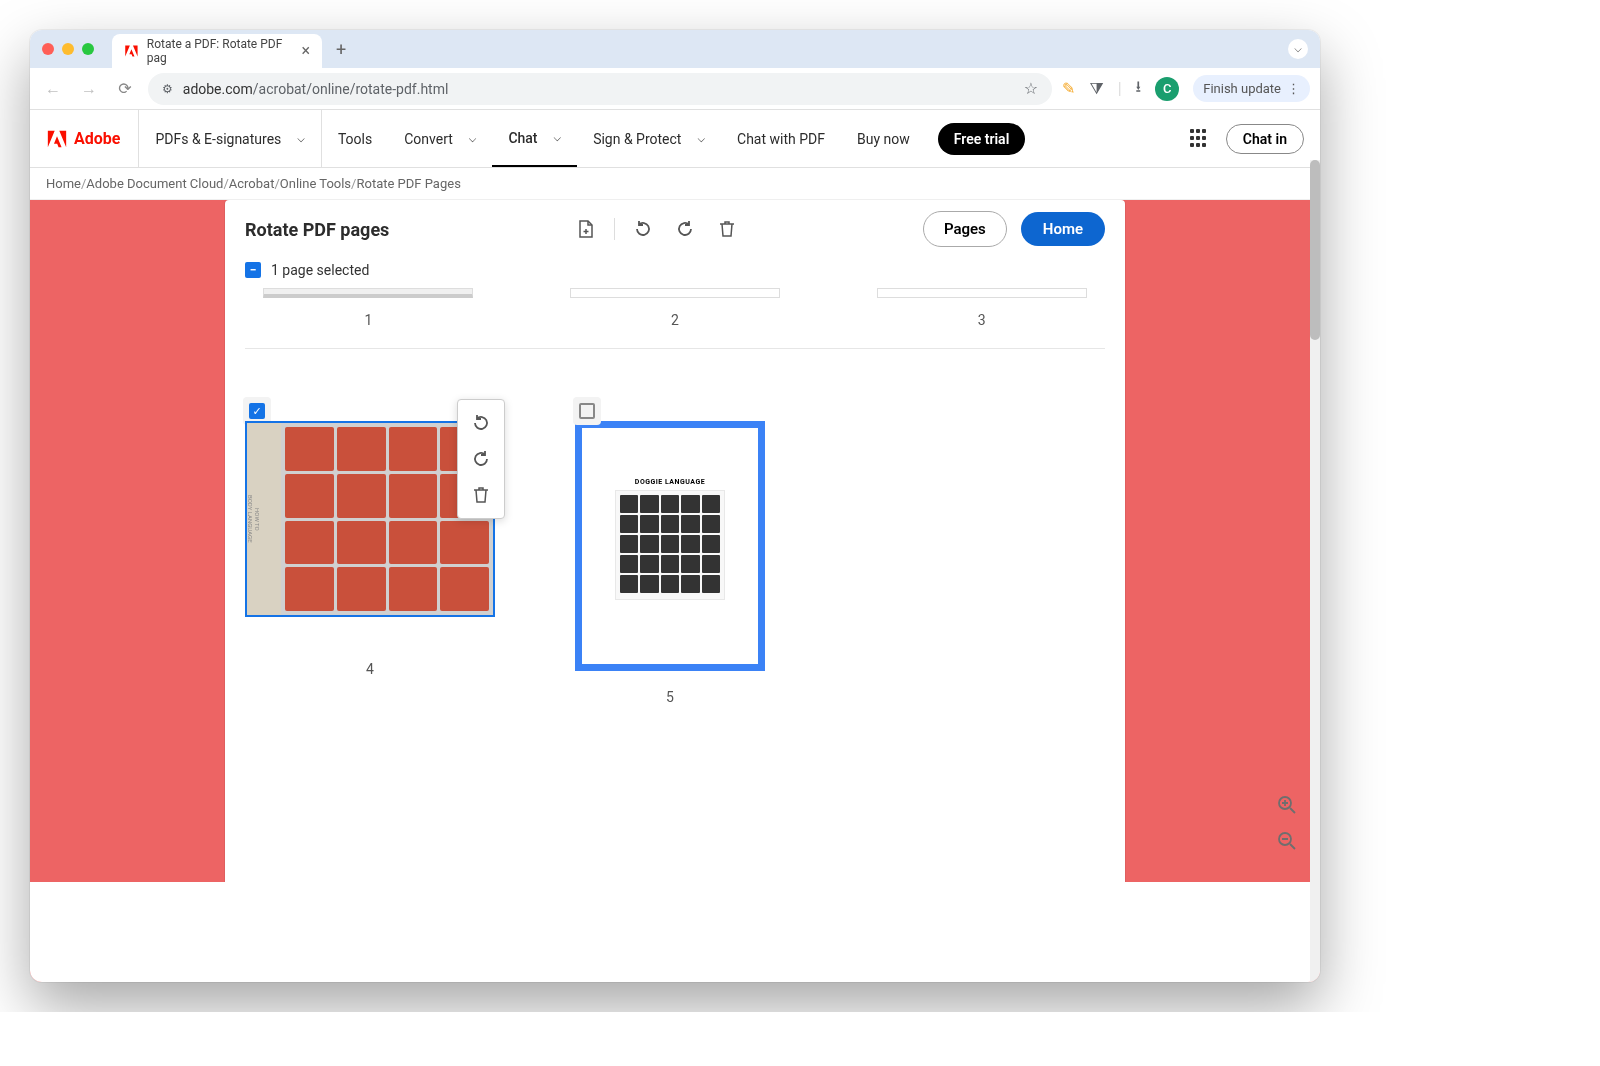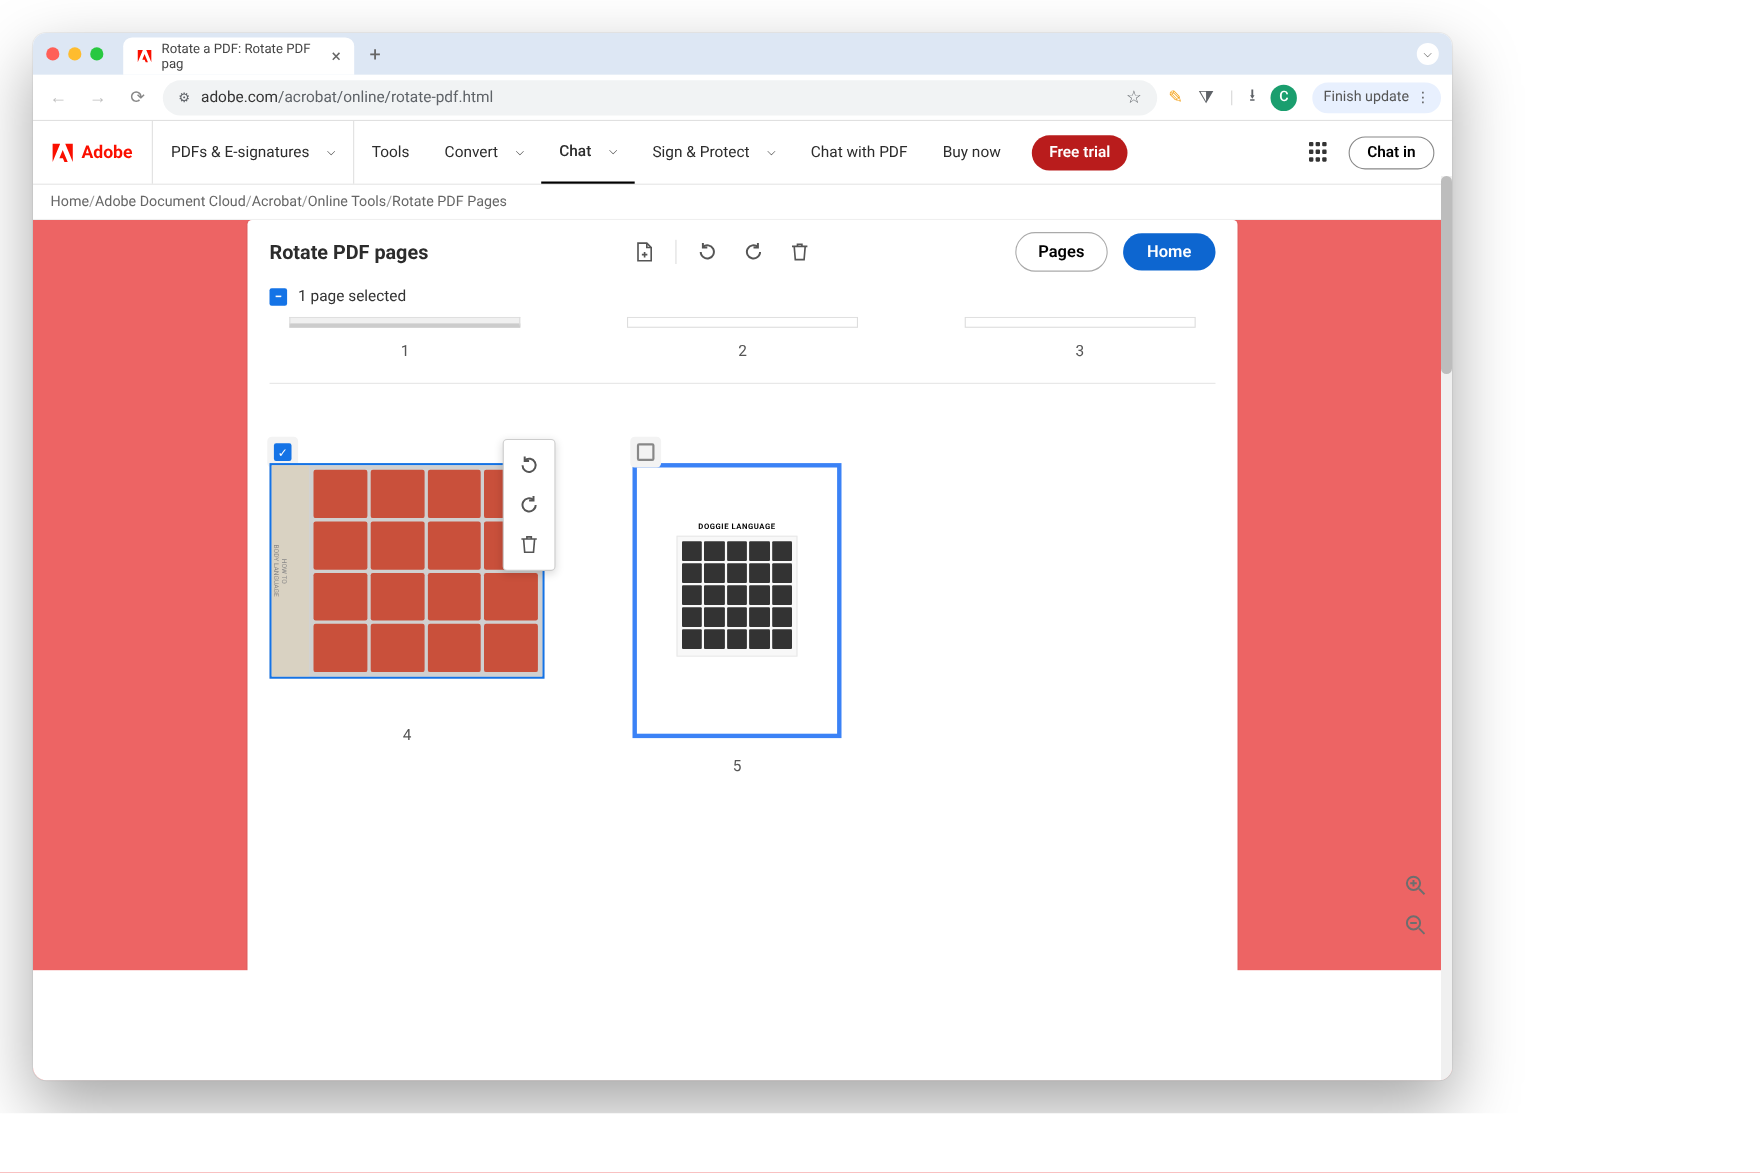--- a/index.html
+++ b/index.html
@@ -22,21 +22,21 @@
 .url-path{color:#5f6368}
 .url-actions{display:flex;gap:14px;align-items:center}
 .avatar-c{width:24px;height:24px;border-radius:50%;background:#1a9e6e;color:#fff;font-size:13px;font-weight:500;display:flex;align-items:center;justify-content:center}
 .finish-update{background:#e8f0fe;color:#555;font-size:13px;padding:6px 10px;border-radius:18px;display:flex;align-items:center;gap:6px;cursor:pointer}
 .adobe-nav{height:58px;border-bottom:1px solid #e0e0e0;display:flex;align-items:center;padding:0 16px;gap:0;background:#fff}
 .adobe-logo{display:flex;align-items:center;gap:6px;color:#fa0f00;font-weight:700;font-size:16px;padding-right:18px;border-right:1px solid #e0e0e0;height:100%}
 .adobe-logo svg{width:22px;height:22px}
 .nav-item{padding:0 16px;height:100%;display:flex;align-items:center;font-size:14px;color:#2c2c2c;cursor:pointer;gap:16px}
 .nav-item.sep{border-right:1px solid #e0e0e0}
 .nav-item.active{border-bottom:2px solid #000;font-weight:500}
-.free-trial{background:#b91c1c;color:#fff;padding:8px 16px;border-radius:18px;font-size:14px;font-weight:600;margin-left:12px;cursor:pointer}
+.free-trial{background:#000000;color:#fff;padding:8px 16px;border-radius:18px;font-size:14px;font-weight:600;margin-left:12px;cursor:pointer}
 .nav-spacer{flex:1}
 .signin{border:1px solid #888;border-radius:18px;padding:6px 16px;font-size:14px;font-weight:600;cursor:pointer}
 .apps-grid{width:20px;height:20px;cursor:pointer;display:grid;grid-template-columns:repeat(3,4px);grid-gap:2px;margin-right:16px}
 .apps-grid i{width:4px;height:4px;background:#333;border-radius:1px}
 .breadcrumb{height:32px;display:flex;align-items:center;padding:0 16px;font-size:13px;color:#666;background:#fff;border-bottom:1px solid #efefef}
 .breadcrumb a{color:#666;cursor:pointer}
 .breadcrumb .sep{color:#999}
 .stage{flex:1;background:#ed6464;display:flex;justify-content:center;overflow:hidden;position:relative}
 .stage-bottom{position:absolute;bottom:0;left:0;right:0;height:100px;background:#fff}
 .panel{width:900px;background:#fff;border-radius:4px;margin-top:0;box-shadow:0 0 0 1px rgba(0,0,0,.06);display:flex;flex-direction:column;overflow:hidden}
@@ -57,21 +57,21 @@
 .page-num{font-size:14px;color:#555}
 .row2{margin-top:72px;gap:80px;align-items:flex-start}
 .thumb{position:relative}
 .thumb-check{position:absolute;top:-24px;left:-2px;width:28px;height:28px;background:#f3f3f3;border-radius:4px;display:flex;align-items:center;justify-content:center;cursor:pointer}
 .thumb-check.checked .box{background:#1473e6;border:none}
 .box{width:16px;height:16px;border:2px solid #888;border-radius:2px;display:flex;align-items:center;justify-content:center;color:#fff;font-size:11px}
 .thumb4{width:250px;height:196px;border:2px solid #1473e6;background:#e8e8e8;display:flex;position:relative}
 .thumb4-sidebar{width:34px;background:#d9d2c2;display:flex;flex-direction:column;justify-content:flex-end;align-items:center;font-size:6px;color:#888;writing-mode:vertical-rl;padding:4px 0}
 .thumb4-grid{flex:1;display:grid;grid-template-columns:repeat(4,1fr);grid-template-rows:repeat(4,1fr);gap:3px;padding:4px;background:#d0d0d0}
 .thumb4-grid div{background:#c9503b;border-radius:2px}
-.thumb5{width:190px;height:250px;border:4px solid #3b82f6;background:#fff;display:flex;flex-direction:column;align-items:center;padding-top:50px}
+.thumb5{width:190px;height:250px;border:7px solid #3b82f6;background:#fff;display:flex;flex-direction:column;align-items:center;padding-top:50px}
 .thumb5-poster{width:110px;height:110px;background:#f8f8f8;border:1px solid #e8e8e8;display:grid;grid-template-columns:repeat(5,1fr);grid-auto-rows:18px;gap:2px;padding:4px}
 .thumb5-poster div{background:#333;border-radius:1px}
 .thumb5-title{font-size:7px;font-weight:700;margin-bottom:4px;letter-spacing:.5px}
 .rotate-popup{position:absolute;top:-24px;right:-12px;background:#fff;border:1px solid #ccc;border-radius:4px;box-shadow:0 2px 8px rgba(0,0,0,.15);display:flex;flex-direction:column;gap:6px;padding:8px}
 .rotate-popup button{width:30px;height:30px;background:none;border:none;cursor:pointer;color:#555;font-size:18px;display:flex;align-items:center;justify-content:center}
 .zoom-controls{position:absolute;right:22px;bottom:130px;display:flex;flex-direction:column;gap:14px}
 .zoom-controls span{color:#6e6e6e;font-size:20px;cursor:pointer}
 .chev{font-size:10px}
 .scrollbar{position:absolute;right:0;top:130px;bottom:0;width:10px;background:#f0f0f0}
 .scrollbar-thumb{position:absolute;top:0;width:100%;height:180px;background:#bdbdbd;border-radius:5px}

